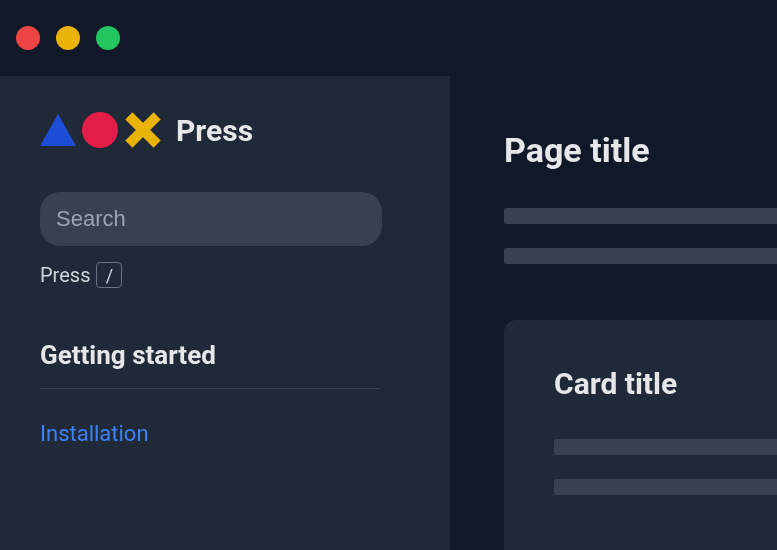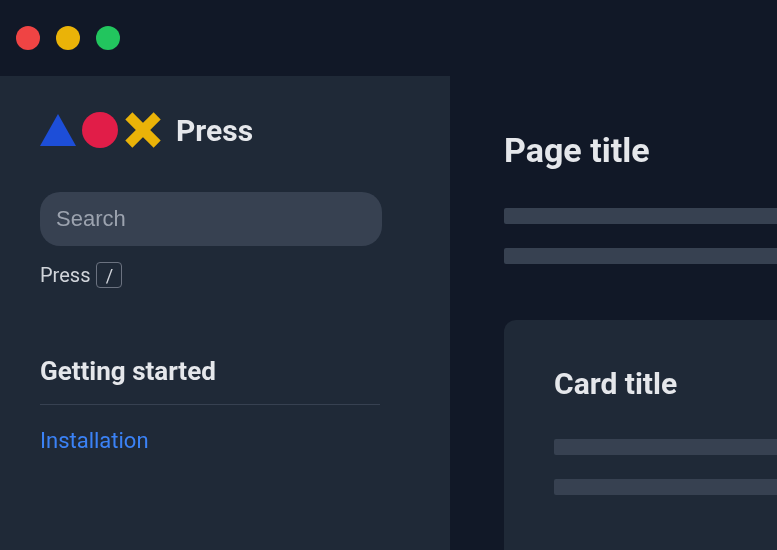--- a/index.html
+++ b/index.html
@@ -109,33 +109,33 @@
     border: 1px solid #6b7280;
     border-radius: 4px;
     min-width: 26px;
     height: 26px;
     padding: 0 4px;
     font-size: 18px;
     color: #d1d5db;
   }
 
   .section-title {
-    margin-top: 68px;
+    margin-top: 52px;
     font-size: 26px;
     font-weight: 700;
     color: #e5e7eb;
   }
   .section-divider {
     margin-top: 18px;
     width: 340px;
     height: 1px;
     background: #374151;
   }
   .nav-item {
-    margin-top: 23px;
+    margin-top: 32px;
     font-size: 22px;
     color: #d1d5db;
     cursor: pointer;
   }
   .nav-item.active { color: #3b82f6; }
 
   .main {
     flex: 1;
     background: #111827;
     padding: 54px 0 0 54px;

